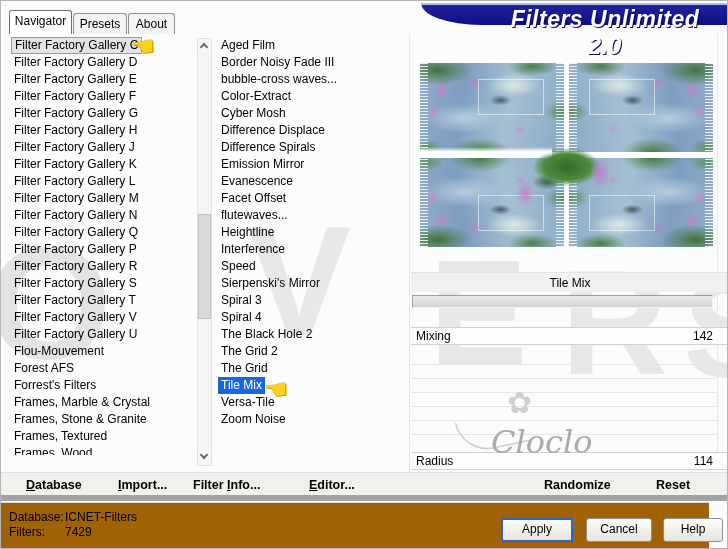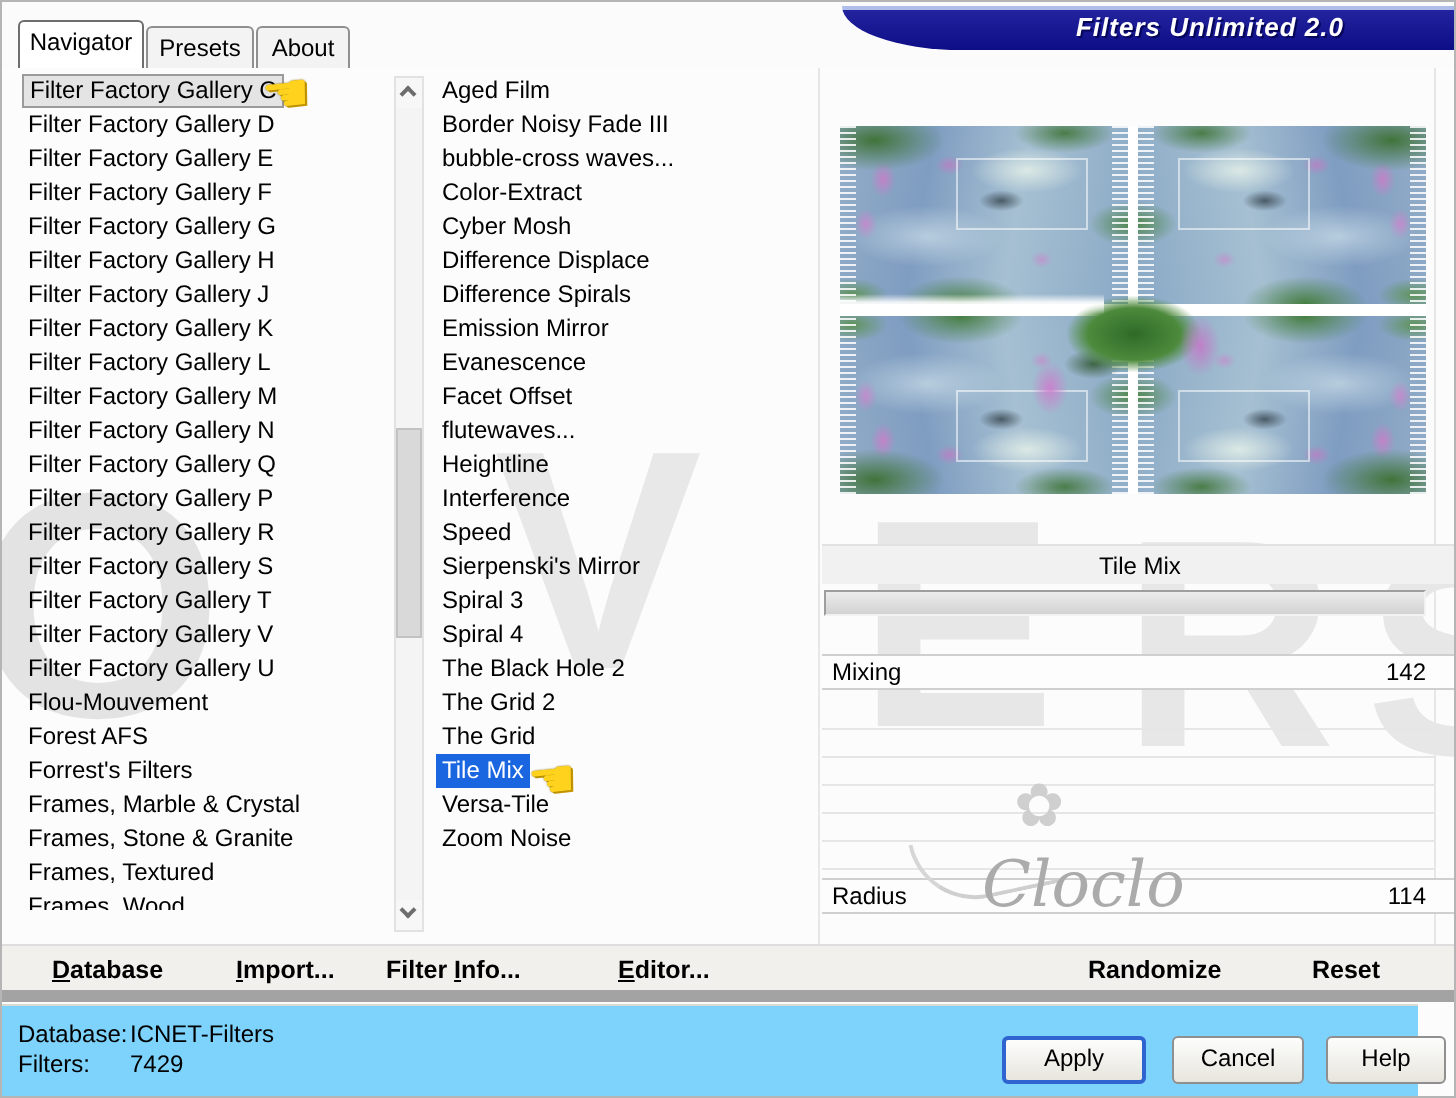--- a/index.html
+++ b/index.html
@@ -13,21 +13,21 @@
   .header { position:absolute; left:0; top:0; width:728px; height:33px; background:#fbfbfb; z-index:4; }
   .tab { position:absolute; text-align:center; cursor:default;
          border:1px solid #8f8f8f; border-bottom:none; background:#f3f3f3;
          border-radius:3px 3px 0 0; line-height:20px; }
   .tab.active { background:#fff; border-color:#6e6e6e; z-index:5; font-size:12px; }
   .banner { position:absolute; left:420px; right:0; top:2px; height:22px;
             background:linear-gradient(#23239f,#0d0d86);
             border-top:2px solid #aebde9;
             border-bottom-left-radius:60px 22px; z-index:4; }
   .banner-text { position:absolute; left:70px; right:10px; top:1px; text-align:center;
-                 color:#fff; font-weight:bold; font-style:italic; font-size:13px;
+                 color:#fff; font-weight:bold; font-style:italic; font-size:23px;
                  letter-spacing:.5px; text-shadow:1px 1px 0 #06065a; }
   
   .wm { position:absolute; z-index:1; font-weight:bold; line-height:1; pointer-events:none; }
   
   .listpane { position:absolute; top:36px; width:188px; overflow:hidden; z-index:2; }
   .row { height:17px; line-height:17px; white-space:nowrap; padding-left:2px; }
   .rtext { display:inline-block; padding:0 3px; }
   .rtext.sel-cat { background:#e4e4e4; border:1px solid #9a9a9a; line-height:15px; }
   .rtext.sel-filter { background:#1a66e0; color:#fff; }
   .hand { position:absolute; z-index:6; font-size:27px; color:#ffd21e;
@@ -104,21 +104,21 @@
   .cloclo .sig { position:absolute; left:42px; top:34px; font-family:"DejaVu Serif", serif;
                  font-style:italic; font-size:32px; color:#ababab; }
   
   .toolbar { position:absolute; left:0; top:471px; width:728px; height:29px;
              background:#f1f0ec; border-top:1px solid #dedede; border-bottom:6px solid #a3a3a3;
              z-index:4; }
   .tbtn { position:absolute; top:5px; font-weight:bold; font-size:12.5px; cursor:default; }
   .tbtn .u { text-decoration:underline; }
   
   .statusbar { position:absolute; left:0; top:501px; width:708px; height:48px;
-               background:#7dd3fc; border-top:1px solid #dadad4; z-index:4; }
+               background:#a16207; border-top:1px solid #dadad4; z-index:4; }
   .stext { position:absolute; }
   .btn { position:absolute; top:15px; height:24px; text-align:center; line-height:21px;
          background:linear-gradient(#fdfdfc,#e7e5dd); border:1px solid #8f8f8f;
          border-radius:3px; cursor:default; }
   .btn.default { border:2px solid #2f63cf; line-height:19px; }
 </style>
 </head>
 <body>
 
 <div id="app">
@@ -226,21 +226,21 @@
     <span class="pvalue">142</span>
   </div>
 
   <div class="hline" style="top:363px;"></div>
   <div class="hline" style="top:377px;"></div>
   <div class="hline" style="top:391px;"></div>
   <div class="hline" style="top:405px;"></div>
   <div class="hline" style="top:419px;"></div>
   <div class="hline" style="top:433px;"></div>
 
-  <div class="paramrow" style="top:438px;text-align:right;">
+  <div class="paramrow" style="top:451px;text-align:right;">
     <span class="plabel">Radius</span>
     <span class="pvalue">114</span>
   </div>
 
   <div class="cloclo">
     <span class="flower">✿</span>
     <span class="swirl"></span>
     <span class="sig">Cloclo</span>
   </div>
 

